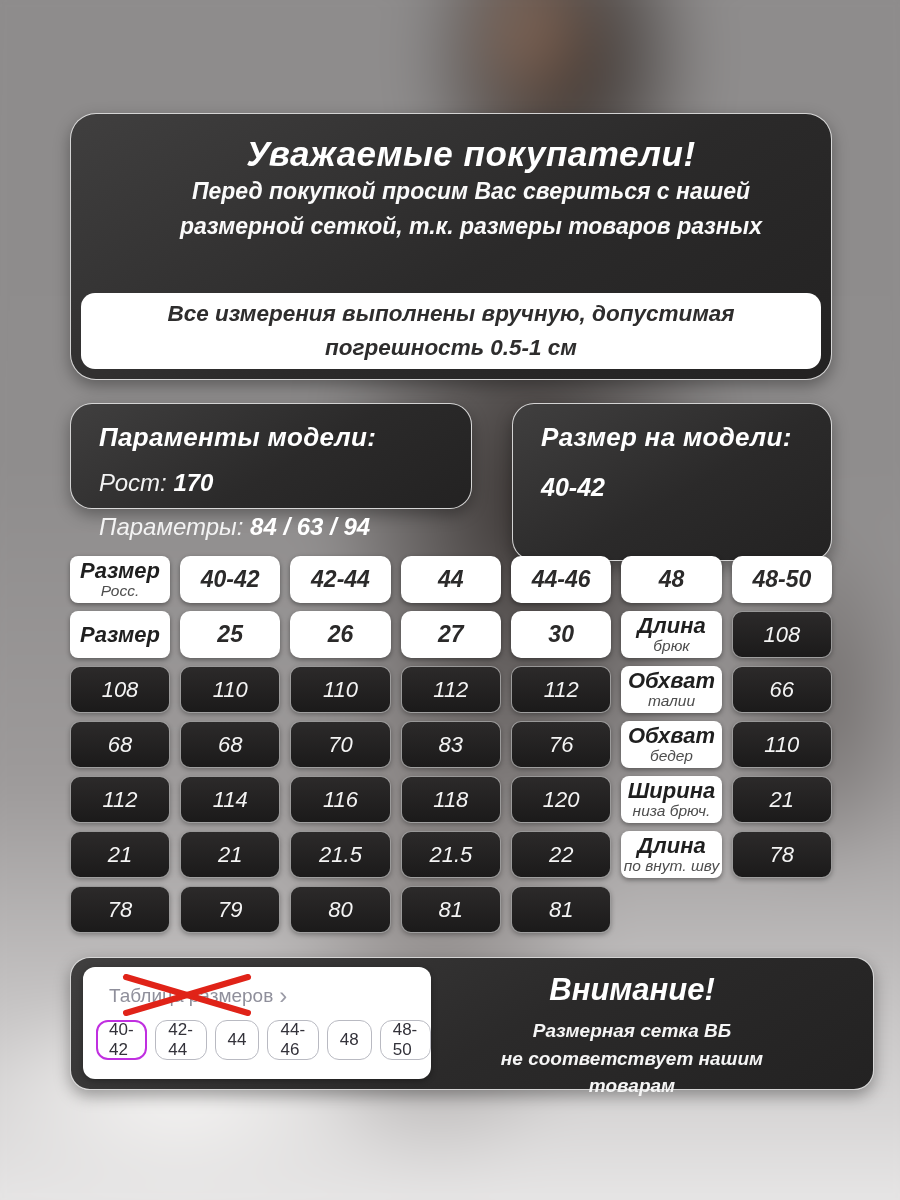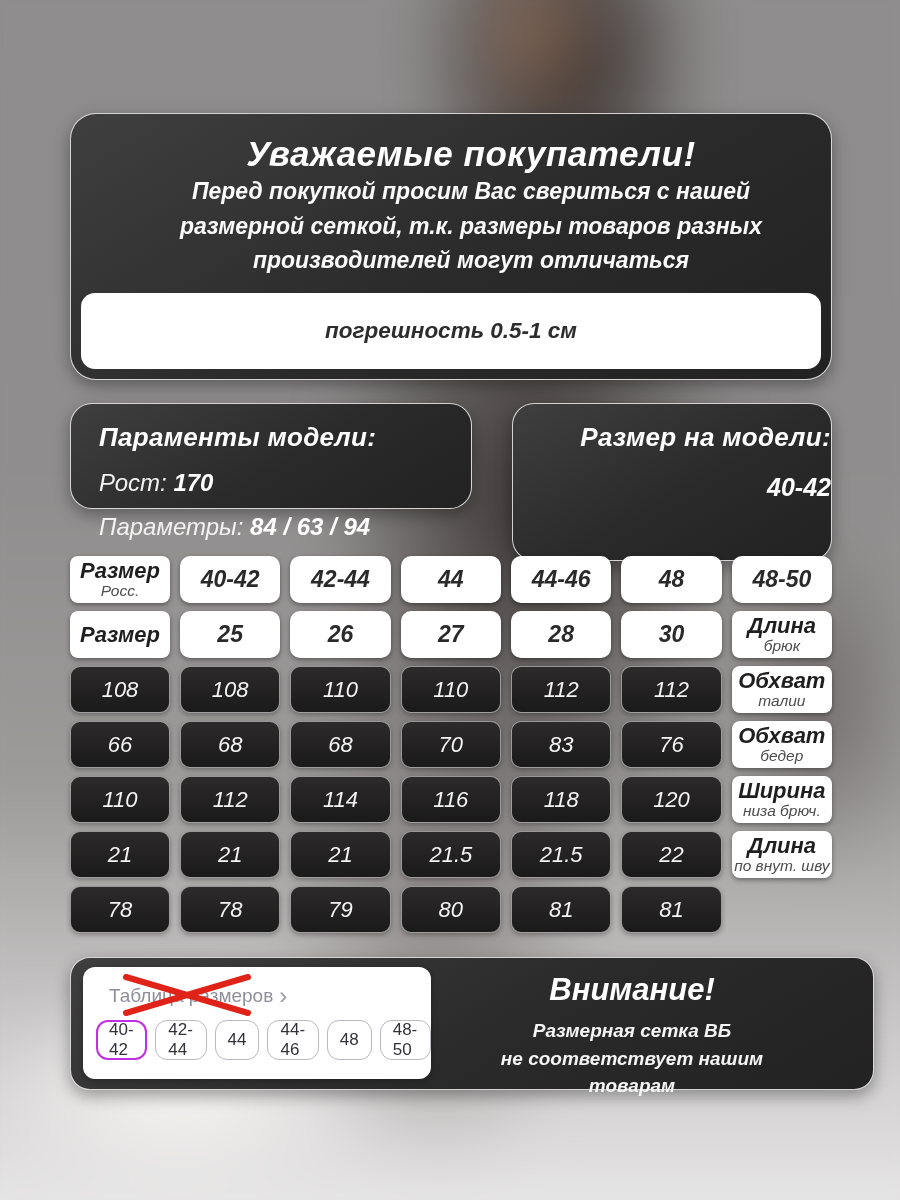--- a/index.html
+++ b/index.html
@@ -33,21 +33,21 @@
   .header-card{left:70px;top:113px;width:762px;height:267px;border-radius:26px;box-sizing:border-box;}
   .header-title{margin-top:20px;text-align:center;font-size:35px;font-weight:700;font-style:italic;letter-spacing:.5px;}
   .header-body{margin-top:0;text-align:center;font-size:23px;font-weight:600;font-style:italic;line-height:1.5;color:#fafafa;}
   .note-box{
     position:absolute;left:10px;right:10px;top:179px;height:76px;border-radius:14px;
     background:#fff;color:#2e2d2d;display:flex;flex-direction:column;justify-content:center;
     text-align:center;font-size:22.5px;font-weight:700;font-style:italic;line-height:1.5;
   }
   
   .params-card{left:70px;top:403px;width:402px;height:106px;border-radius:22px;box-sizing:border-box;padding:18px 0 0 28px;}
-  .size-card{left:512px;top:403px;width:320px;height:158px;border-radius:22px;box-sizing:border-box;padding:18px 0 0 28px;text-align:right;}
+  .size-card{left:512px;top:403px;width:320px;height:158px;border-radius:22px;box-sizing:border-box;padding:18px 0 0 28px;}
   .card-title{font-size:26px;font-weight:700;font-style:italic;letter-spacing:.3px;}
   .param-line{font-size:24px;font-style:italic;margin-top:16px;color:#f3f3f3;}
   .param-line:first-of-type{margin-top:14px;}
   .param-line b{font-weight:700;color:#fff;}
   .size-value{font-size:25px;font-weight:700;font-style:italic;margin-top:20px;}
   
   .size-table{
     position:absolute;left:70px;top:556px;width:762px;
     display:grid;grid-template-columns:100px repeat(6,1fr);
     grid-auto-rows:47px;column-gap:10px;row-gap:8px;
@@ -93,23 +93,23 @@
 </head>
 <body>
 
 <div class="bg"></div>
 
 <div class="dark-card header-card">
   <div class="header-title">Уважаемые покупатели!</div>
   <div class="header-body">
     <div>Перед покупкой просим Вас свериться с нашей</div>
     <div>размерной сеткой, т.к. размеры товаров разных</div>
-    <div>производителей могут отличаться</div>
   </div>
   <div class="note-box">
+    <div>Все измерения выполнены вручную, допустимая</div>
     <div>погрешность 0.5-1 см</div>
   </div>
 </div>
 
 <div class="dark-card params-card">
   <div class="card-title">Параменты модели:</div>
   <div class="param-line">
     <span>Рост:</span>
     <b>170</b>
   </div>
@@ -137,21 +137,20 @@
   <div class="t-cell white">48</div>
   <div class="t-cell white">48-50</div>
 
   <div class="t-label">
     <span class="t-label-main">Размер</span>
 
   </div>
   <div class="t-cell white">25</div>
   <div class="t-cell white">26</div>
   <div class="t-cell white">27</div>
-  <div class="t-cell white">28</div>
   <div class="t-cell white">30</div>
 
   <div class="t-label">
     <span class="t-label-main">Длина</span>
     <span class="t-label-sub">брюк</span>
   </div>
   <div class="t-cell dark">108</div>
   <div class="t-cell dark">108</div>
   <div class="t-cell dark">110</div>
   <div class="t-cell dark">110</div>

